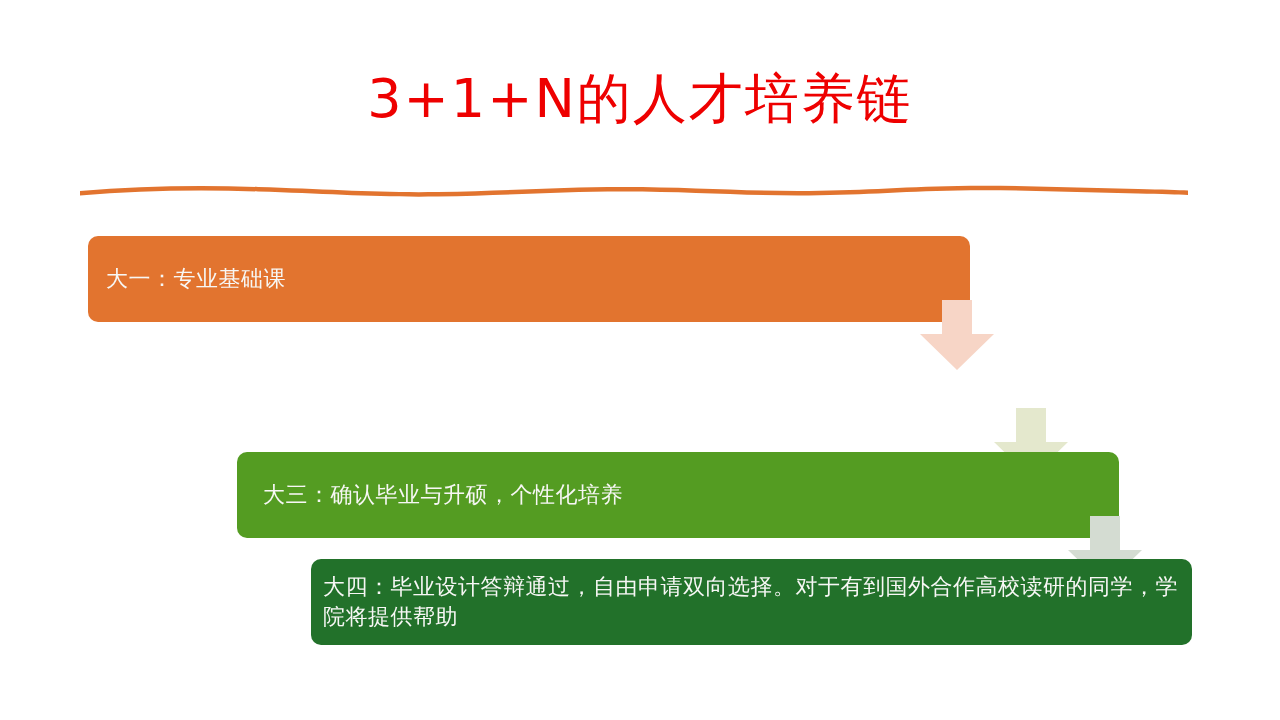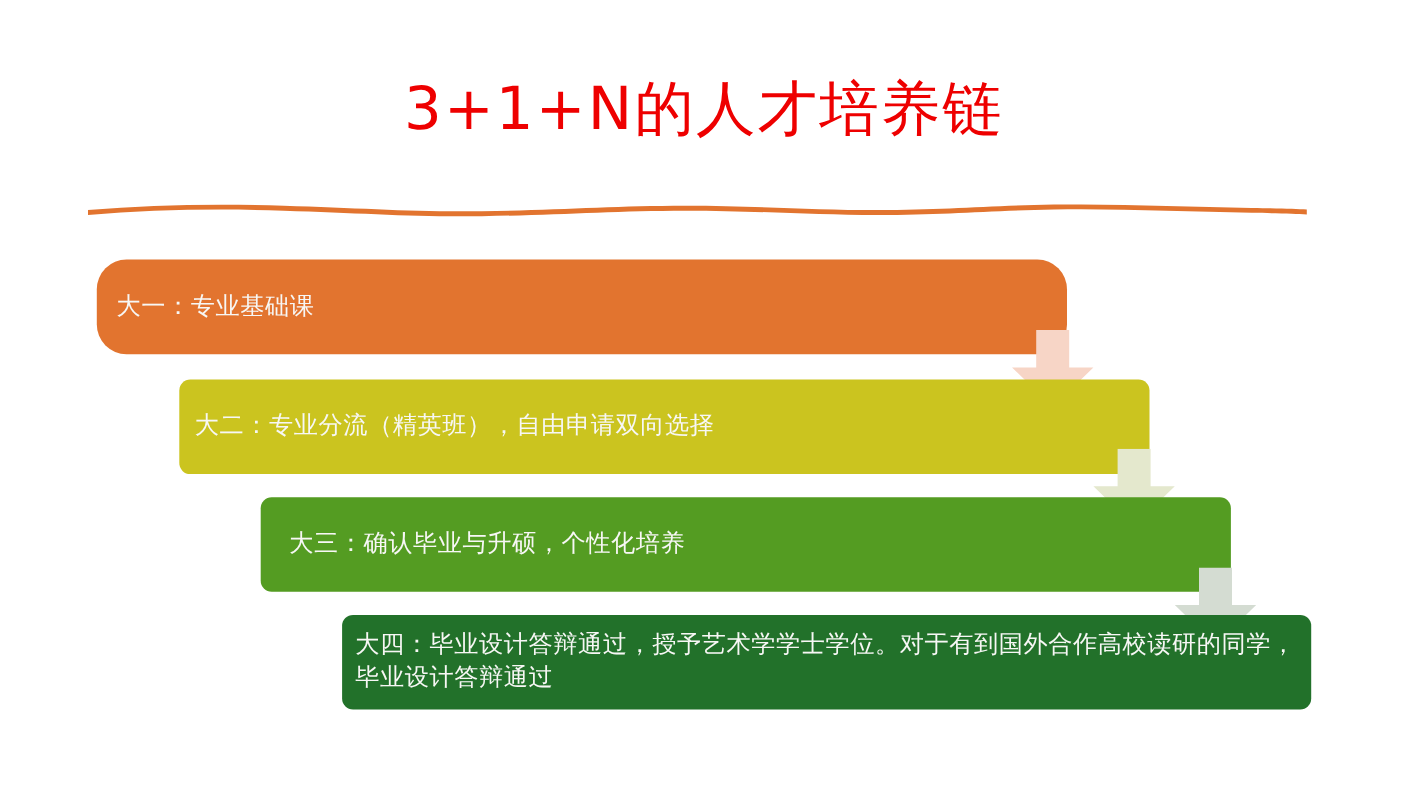--- a/index.html
+++ b/index.html
@@ -65,21 +65,20 @@
     white-space: pre-line;
   }
 
   #bar-1 {
     left: 88px;
     top: 236px;
     width: 882px;
     height: 86px;
     background: #e2742f;
     padding-left: 18px;
-    border-radius: 27px;
   }
   #bar-2 {
     left: 163px;
     top: 345px;
     width: 882px;
     height: 86px;
     background: #cbc41f;
     padding-left: 14px;
   }
   #bar-3 {
@@ -131,33 +130,30 @@
   </svg>
 
   <div id="bar-1" class="chain-bar">
     <span class="bar-text">大一：专业基础课</span>
   </div>
 
   <svg id="arrow-1" class="chain-arrow" viewBox="0 0 78 72">
     <polygon points="24,0 54,0 54,34 76,34 39,70 2,34 24,34" fill="#f7d5c6"></polygon>
   </svg>
 
-  <div id="bar-2" class="chain-bar">
-    <span class="bar-text">大二：专业分流（精英班），自由申请双向选择</span>
-  </div>
 
   <svg id="arrow-2" class="chain-arrow" viewBox="0 0 78 72">
     <polygon points="24,0 54,0 54,34 76,34 39,70 2,34 24,34" fill="#e4e8cd"></polygon>
   </svg>
 
   <div id="bar-3" class="chain-bar">
     <span class="bar-text">大三：确认毕业与升硕，个性化培养</span>
   </div>
 
   <svg id="arrow-3" class="chain-arrow" viewBox="0 0 78 72">
     <polygon points="24,0 54,0 54,34 76,34 39,70 2,34 24,34" fill="#d4dcd2"></polygon>
   </svg>
 
   <div id="bar-4" class="chain-bar">
-    <span class="bar-text">大四：毕业设计答辩通过，授予艺术学学士学位。对于有到国外合作高校读研的同学，毕业设计答辩通过</span>
+    <span class="bar-text">大四：毕业设计答辩通过，自由申请双向选择。对于有到国外合作高校读研的同学，学院将提供帮助</span>
   </div>
 
 </div>
 
 </body></html>

